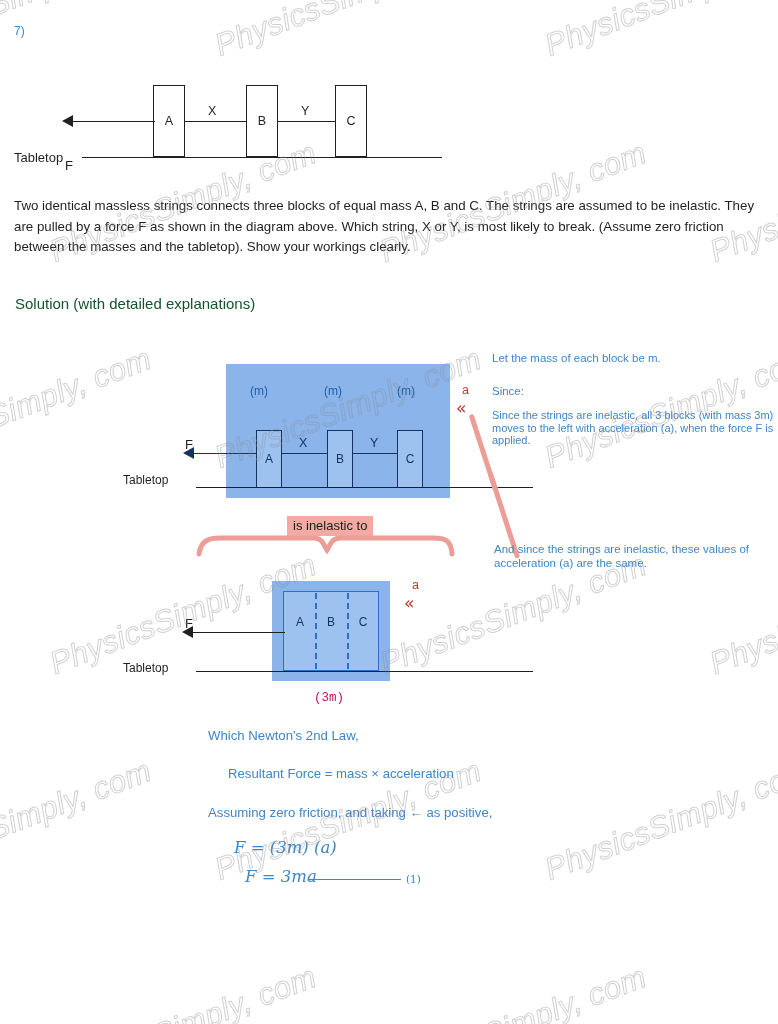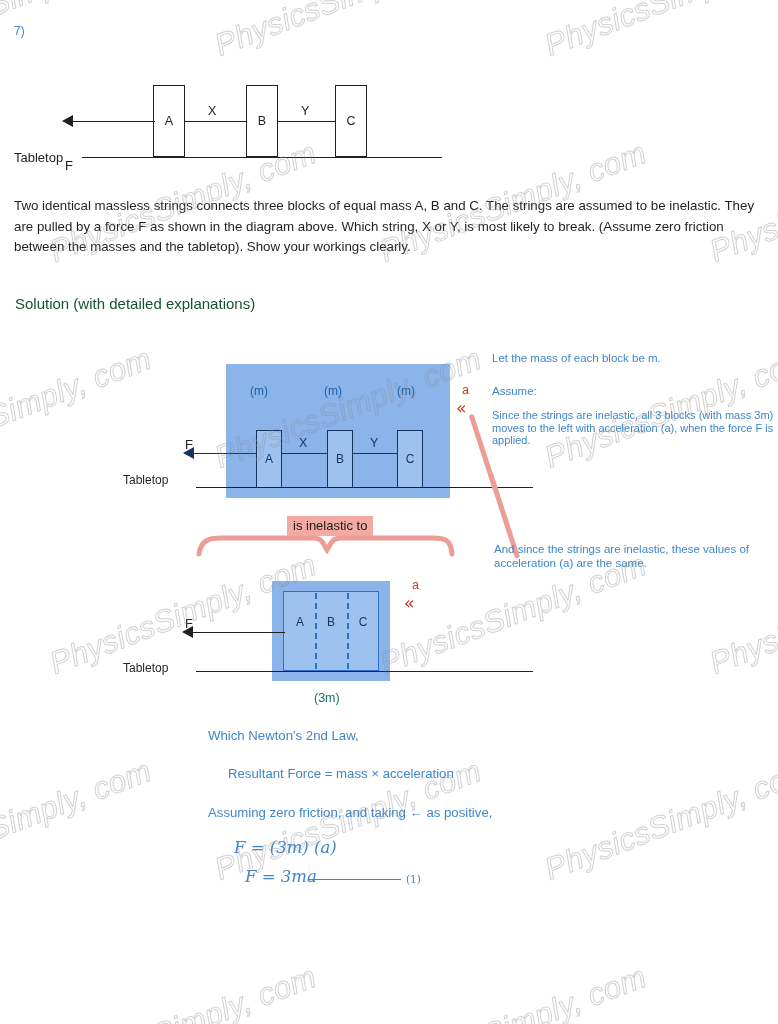--- a/index.html
+++ b/index.html
@@ -173,21 +173,22 @@
     box-sizing: border-box;
   }
   .vdash {
     position: absolute;
     border-left: 2px dashed #2f6fc4;
     width: 0;
   }
   .combined-tag {
     position: absolute;
     font-size: 12.5px;
-    color: #0f766e;
+    color: #be185d;
+    font-family: Liberation Mono, monospace;
   }
 
   
   .work {
     position: absolute;
     font-size: 13.2px;
     color: #3f86c9;
   }
   .eq {
     position: absolute;
@@ -305,21 +306,21 @@
   <div class="tabletop-label" style="left:123px; top:86px; font-size:12px;">Tabletop</div>
   <div class="hline" style="left:196px; top:96px; width:337px;"></div>
 
   <div class="combined-tag" style="left:314px; top:116px;">(3m)</div>
 
   <div class="accel-label" style="left:412px; top:3px;">a</div>
   <div class="accel-arrow" style="left:404px; top:20px;">«</div>
 </div>
 
 <div class="work" style="left:492px; top:352px; font-size:11.5px;">Let the mass of each block be m.</div>
-<div class="work" style="left:492px; top:385px; font-size:11.5px;">Assume:</div>
+<div class="work" style="left:492px; top:385px; font-size:11.5px;">Since:</div>
 <div class="work" style="left:492px; top:409px; font-size:11px;">Since the strings are inelastic, all 3 blocks (with mass 3m)</div>
 <div class="work" style="left:492px; top:422px; font-size:11px;">moves to the left with acceleration (a), when the force F is applied.</div>
 
 <div class="work" style="left:494px; top:543px; font-size:11.5px;">And since the strings are inelastic, these values of</div>
 <div class="work" style="left:494px; top:557px; font-size:11.5px;">acceleration (a) are the same.</div>
 
 <div class="work" style="left:208px; top:728px;">Which Newton's 2nd Law,</div>
 <div class="work" style="left:228px; top:766px;">Resultant Force = mass × acceleration</div>
 <div class="work" style="left:208px; top:805px;">Assuming zero friction, and taking ← as positive,</div>
 

